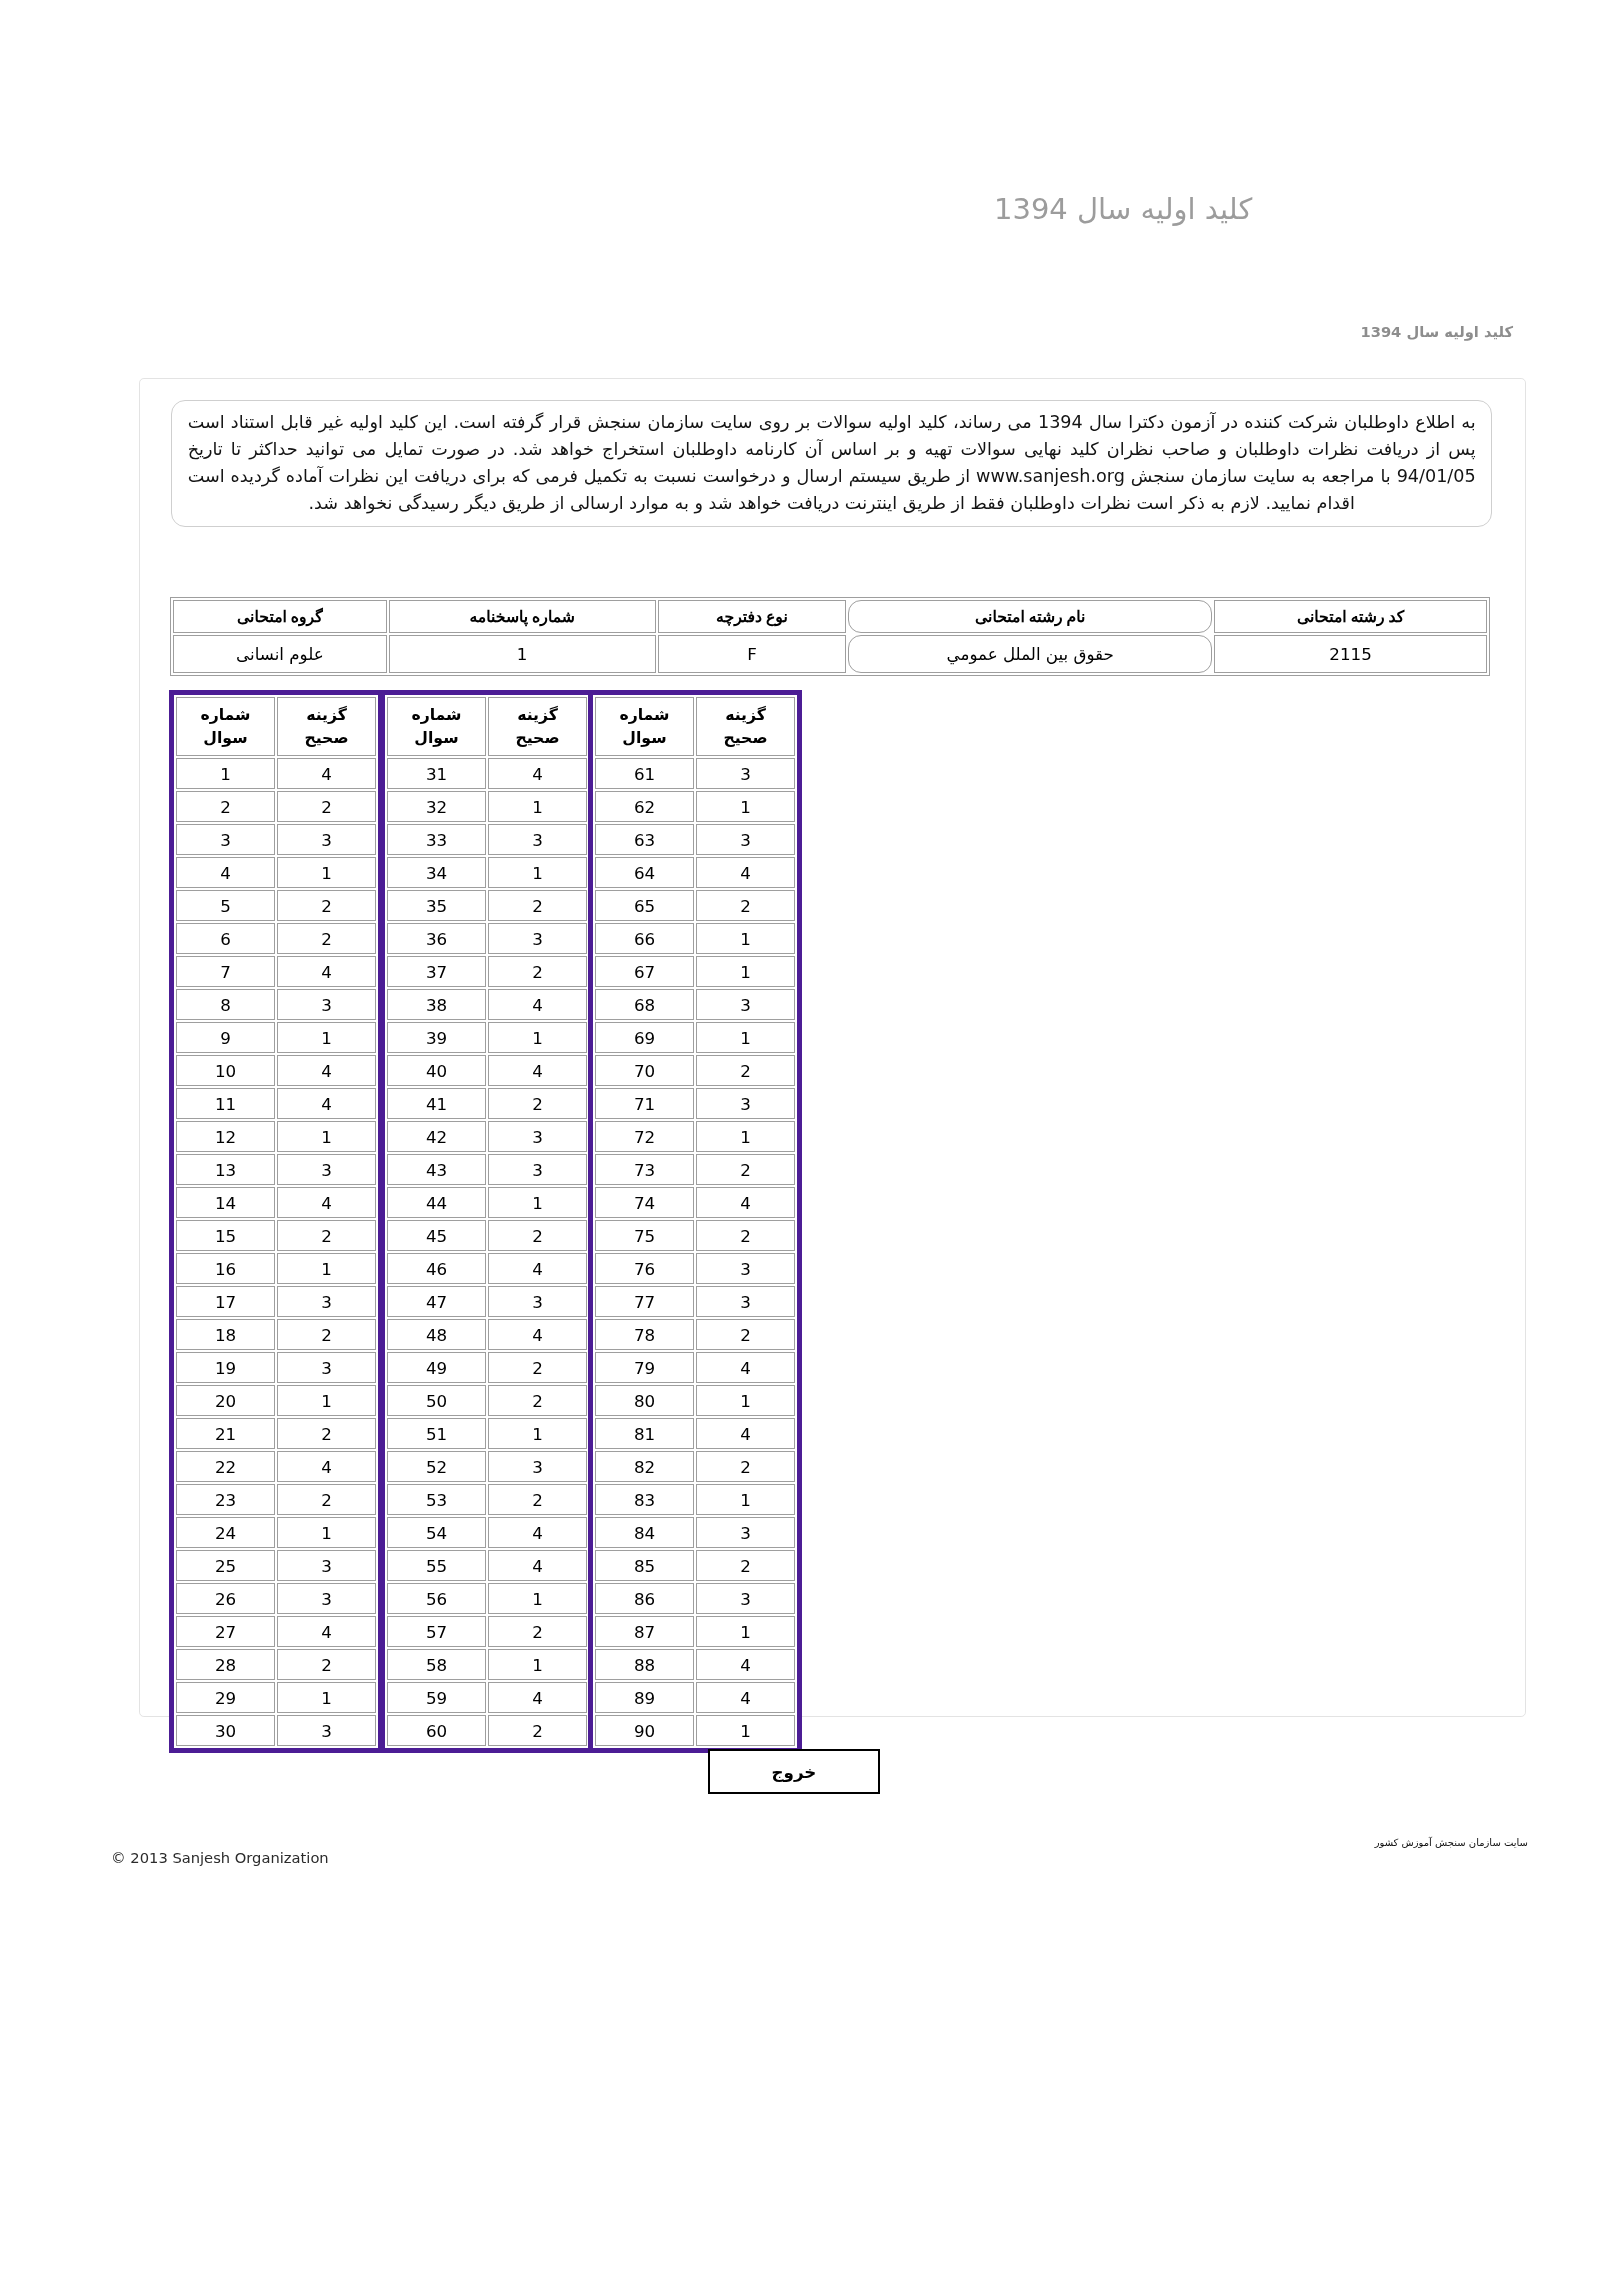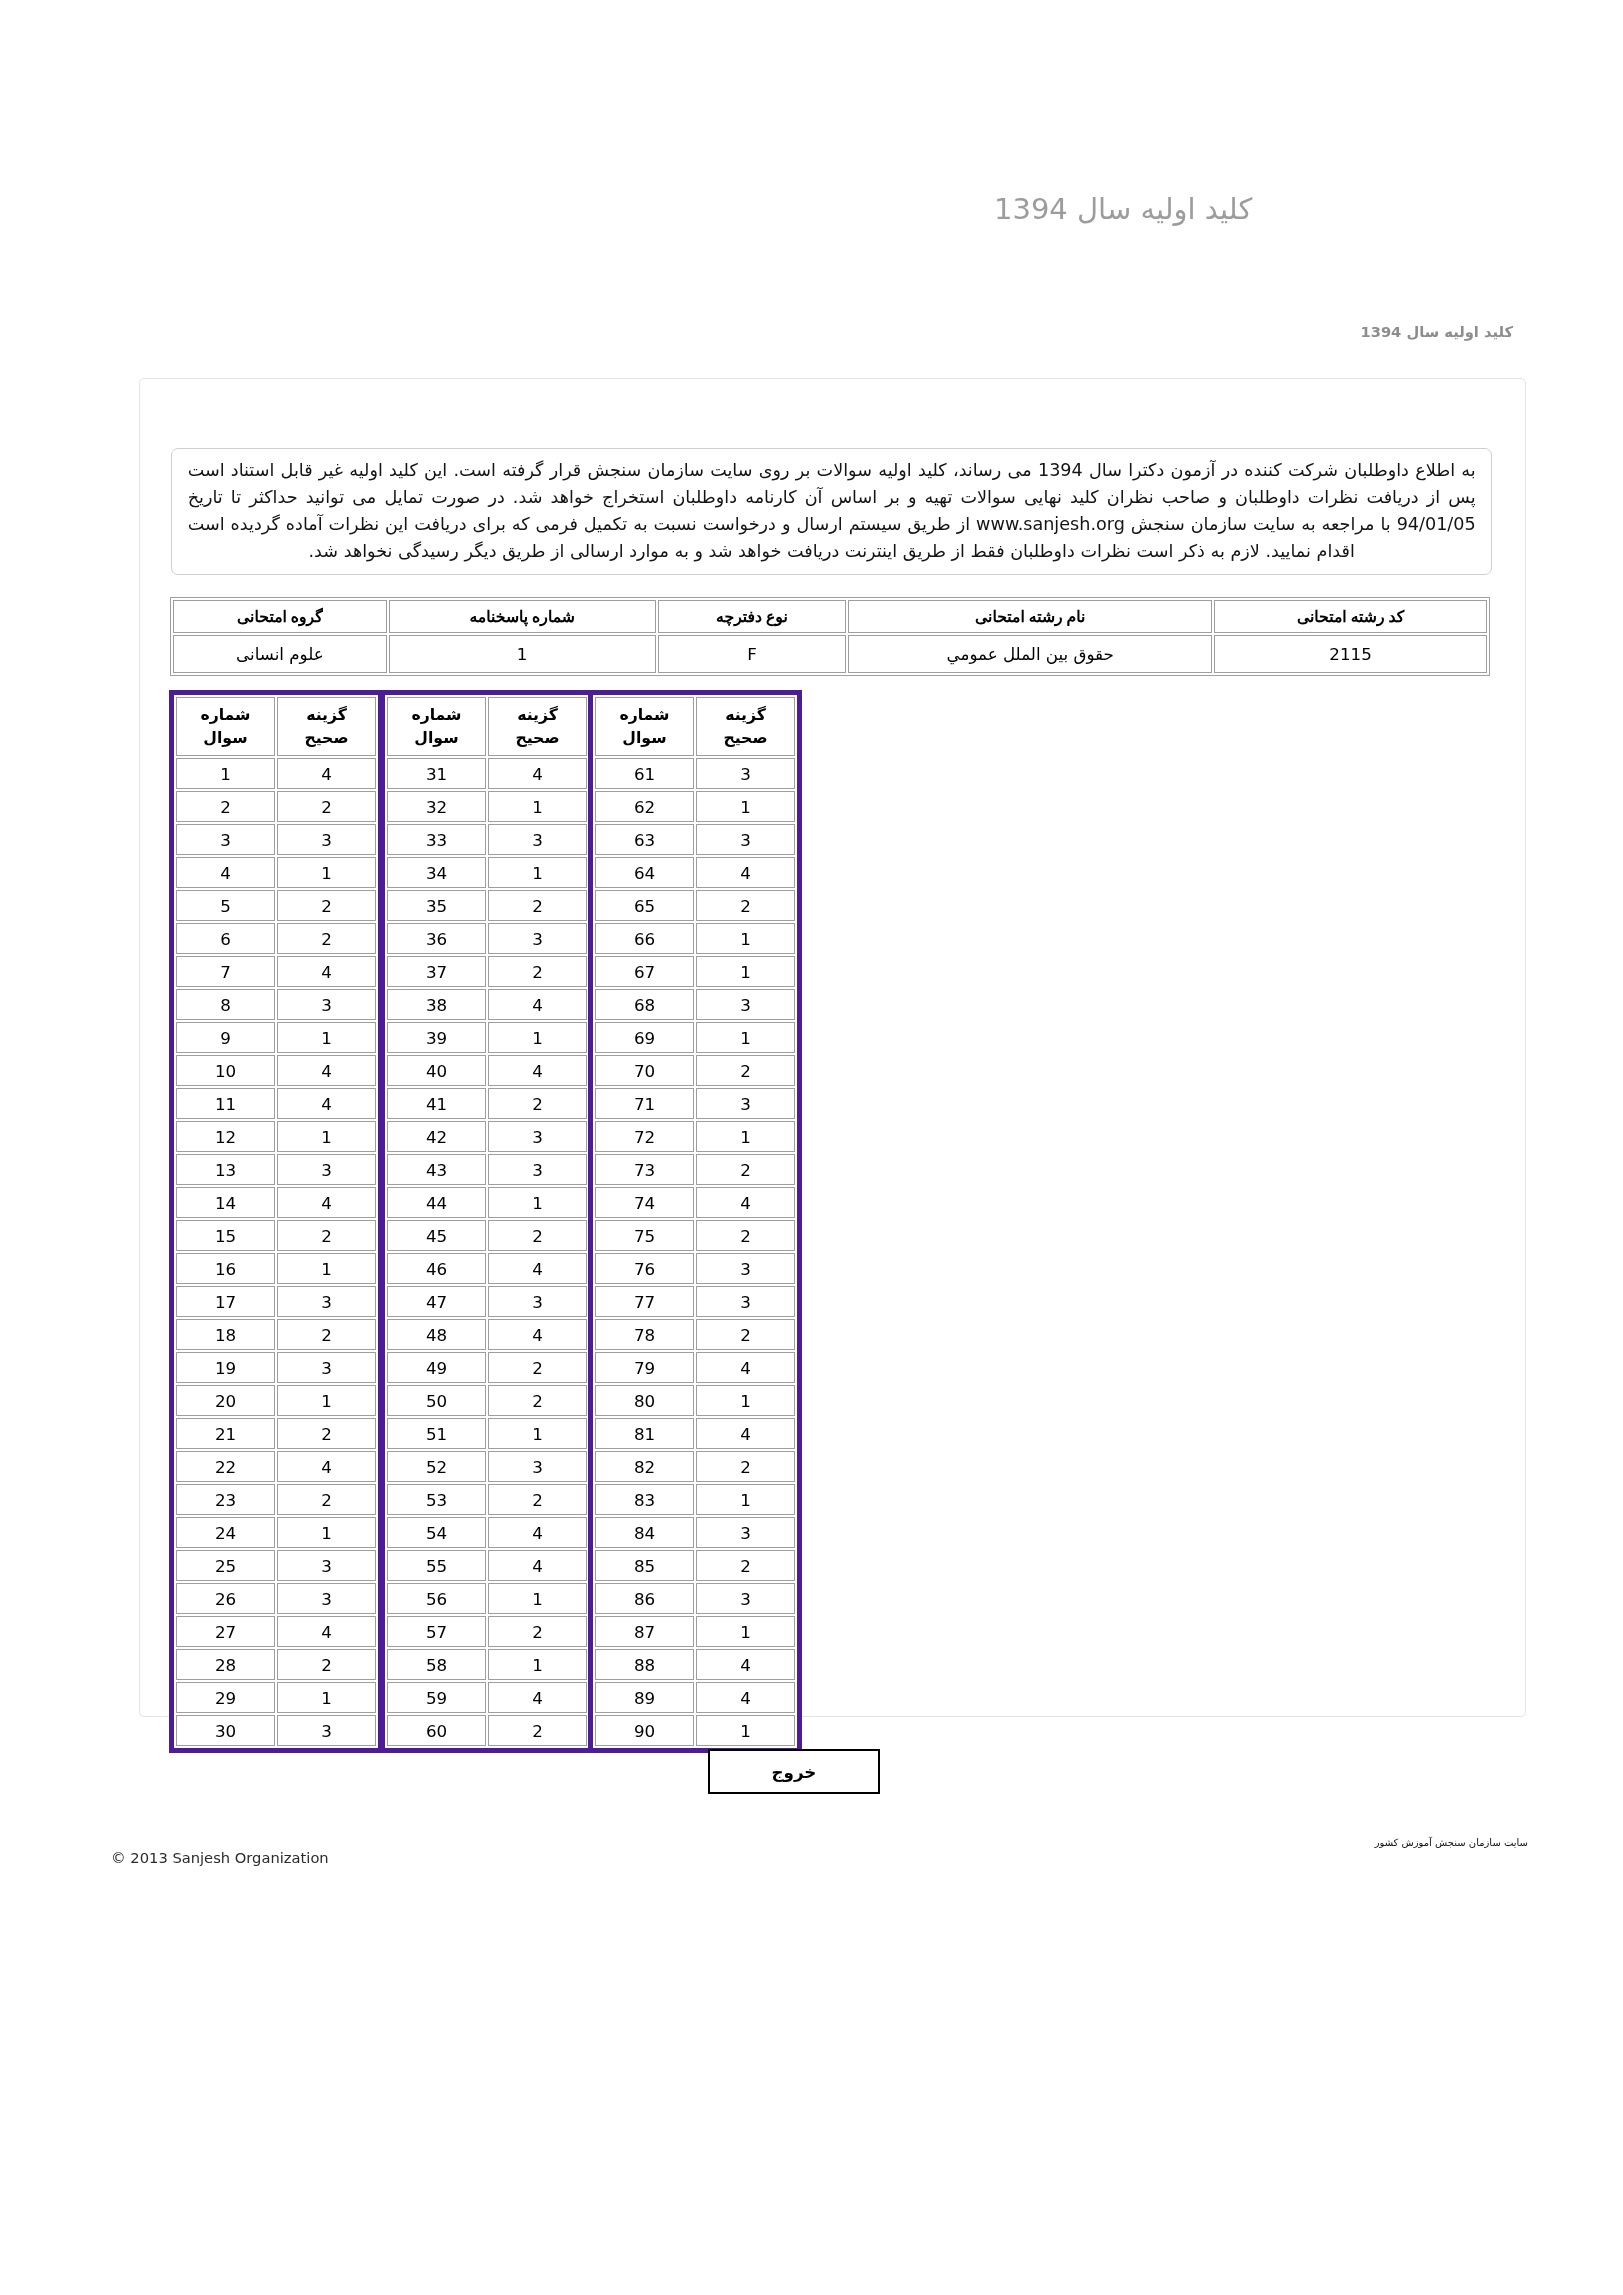--- a/index.html
+++ b/index.html
@@ -14,38 +14,38 @@
   .sub-title{
     position:absolute;right:110px;top:323px;
     font-size:14.7px;font-weight:bold;color:#8d8d8d;direction:rtl;white-space:nowrap;
   }
   .container{
     position:absolute;left:139px;top:378px;width:1385px;height:1337px;
     border:1px solid #e3e3e3;border-radius:4.9px;background:#fff;
   }
   .notice{
     position:absolute;left:31px;top:20.6px;width:1288px;
-    border:1px solid #cfcfcf;border-radius:7px;
+    border:1px solid #cfcfcf;border-radius:14px;
     padding:8.8px 15.7px;
     font-size:17.6px;line-height:27px;color:#141414;
-    direction:rtl;text-align:justify;text-align-last:center;margin-top:48px;-moz-text-align-last:center;
+    direction:rtl;text-align:justify;text-align-last:center;-moz-text-align-last:center;
   }
   table{border-collapse:separate;border-spacing:2px;background:#fff;}
   .info-table{
     position:absolute;left:30px;top:218px;direction:rtl;
     border:1px solid #9e9e9e;
   }
   .info-table td{
     border:1px solid #9e9e9e;text-align:center;vertical-align:middle;
     font-size:16.7px;padding:0 5.9px;
   }
   .info-table tr.hdr td{font-weight:bold;height:31px;font-size:15.7px;font-family:Liberation Serif, serif;}
   .info-table tr.val td{height:36px;}
   .info-table .c0{width:259px;margin-top:8px;}
-  .info-table .c1{width:350px;}
+  .info-table .c1{width:350px;border-radius:13px;}
   .info-table .c2{width:175px;}
   .info-table .c3{width:253px;text-align:center;}
   .info-table .c4{width:200px;}
   .ans-table{
     position:absolute;top:311px;border:5px solid #4c1d95;
   }
   .ans-table td{
     border:1px solid #9e9e9e;width:97px;height:29px;
     text-align:center;vertical-align:middle;font-size:16.7px;padding:0;
   }

